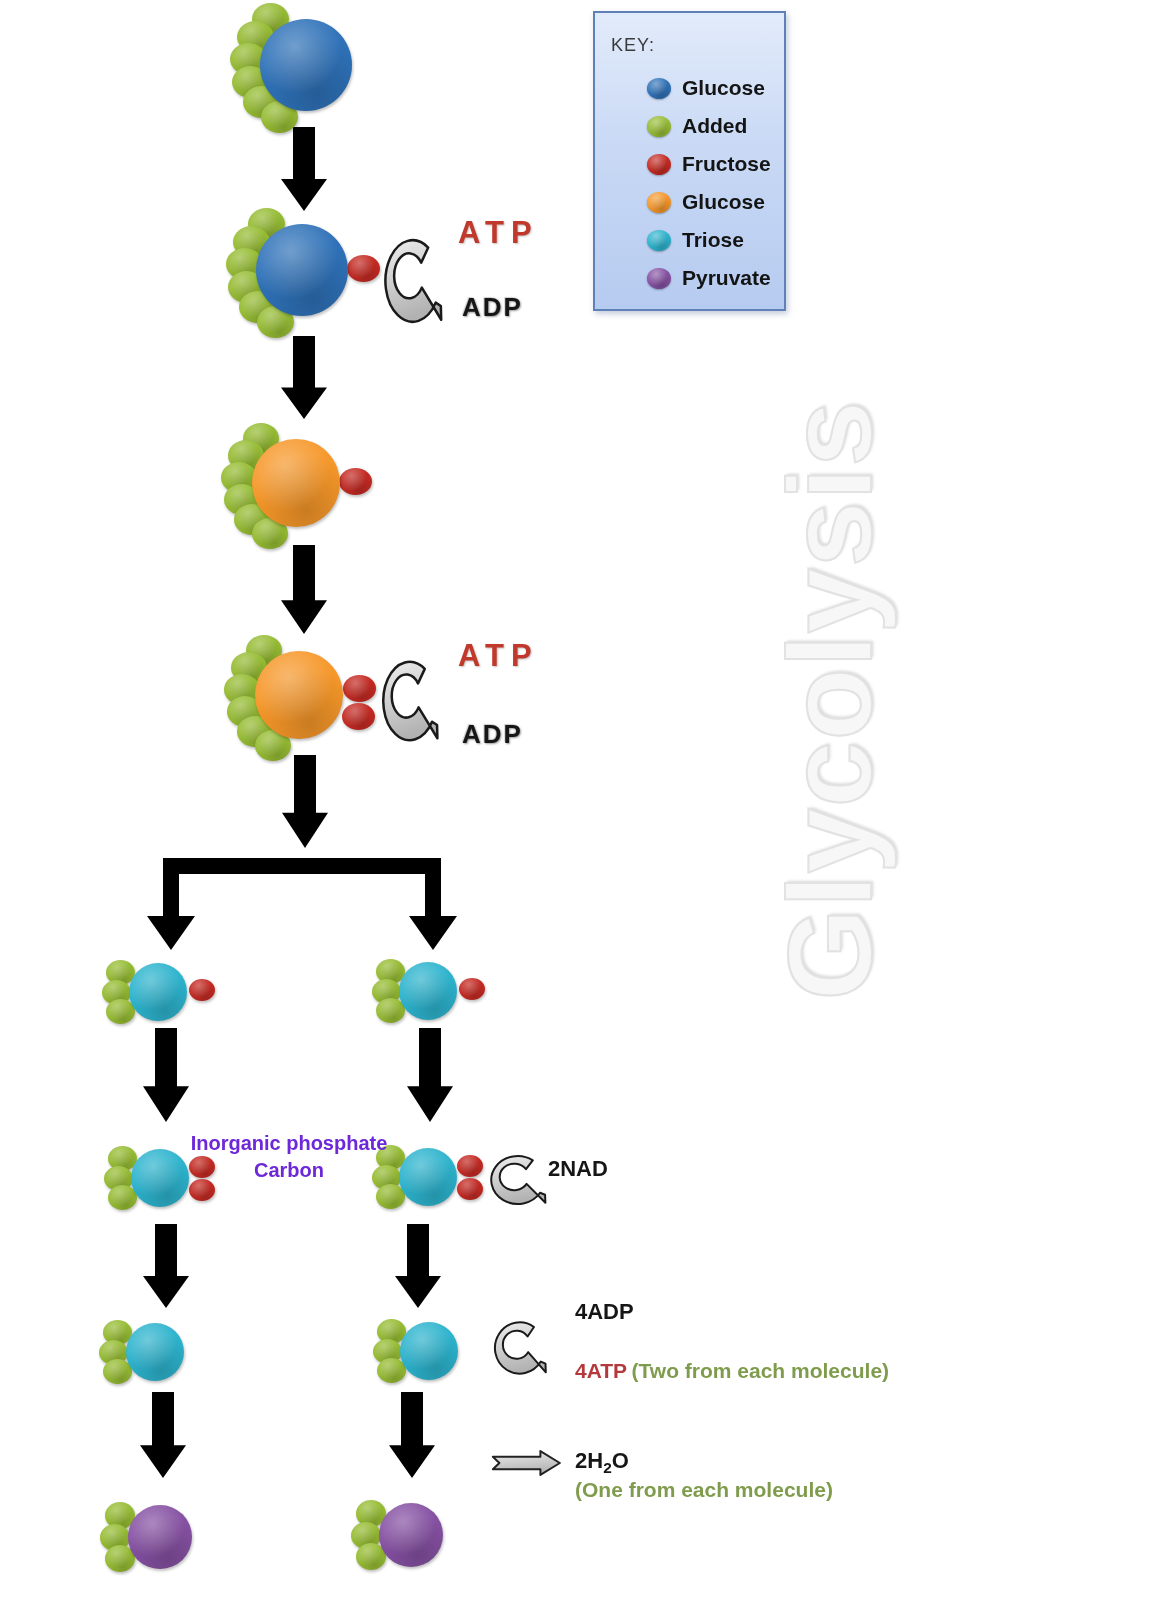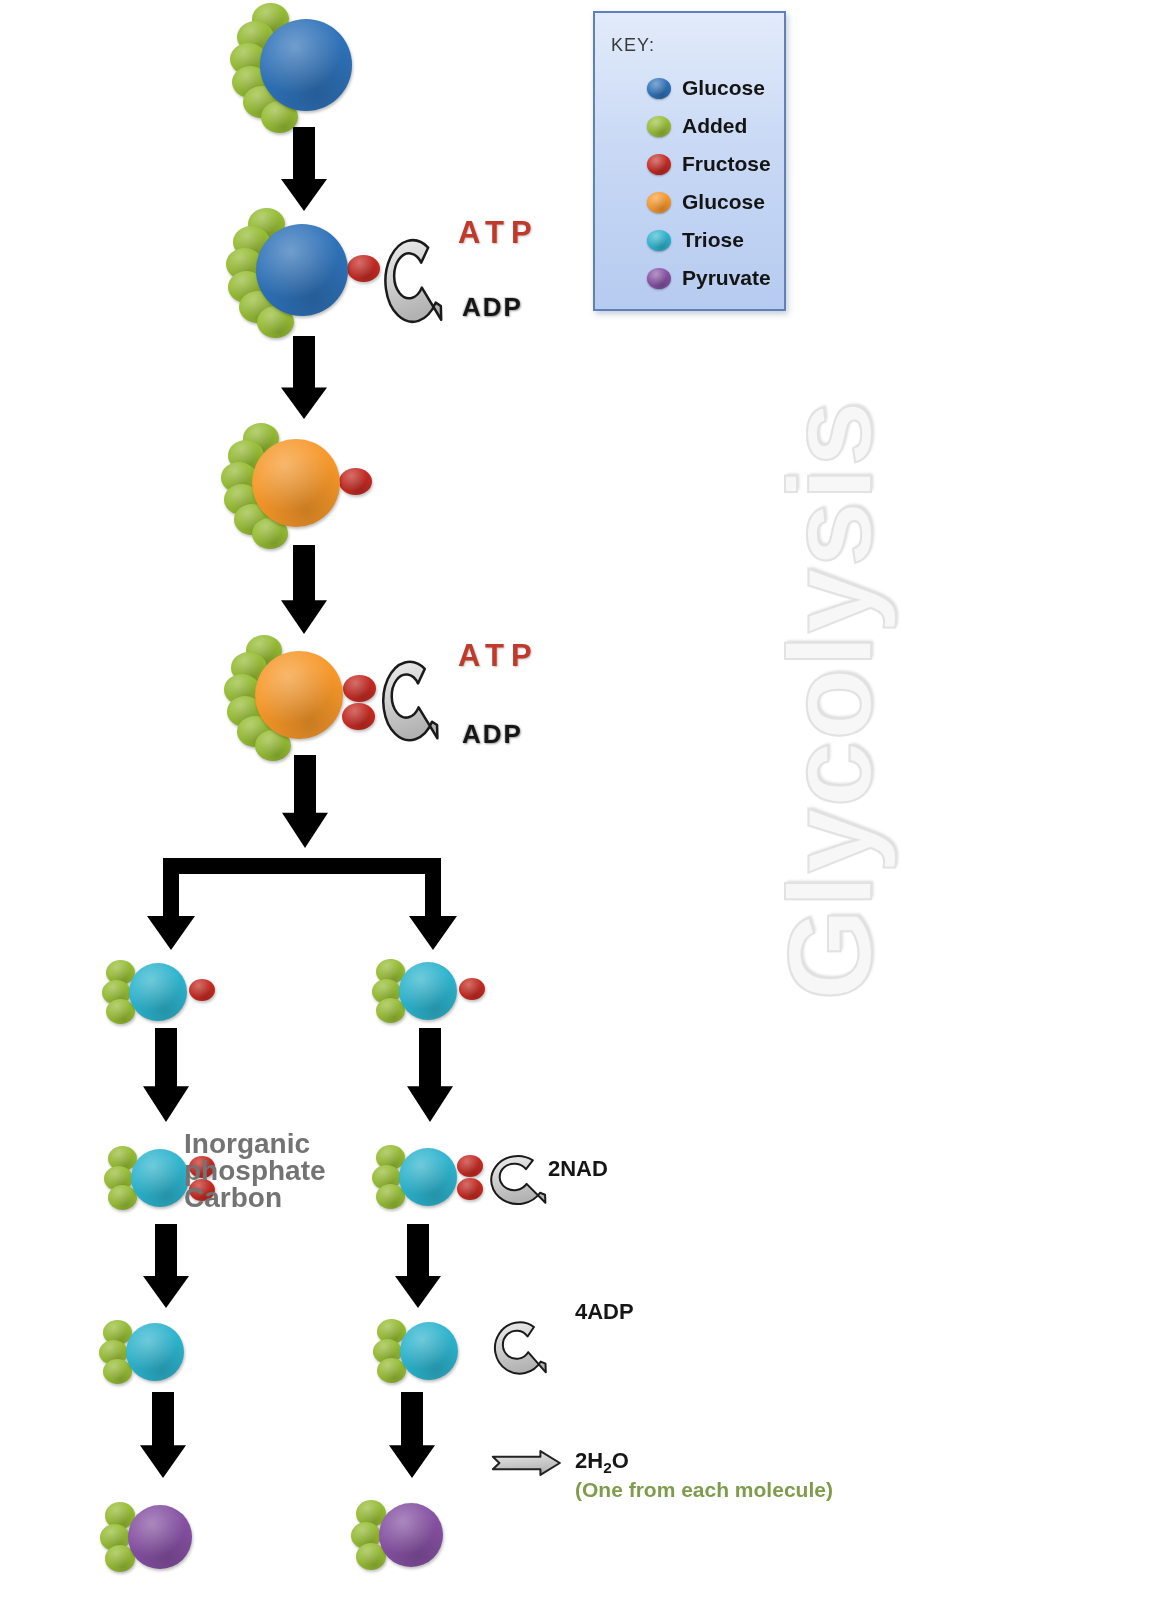--- a/index.html
+++ b/index.html
@@ -54,21 +54,21 @@
     text-shadow:1px 1px 2px rgba(120,120,120,.45);
   }
   .adp-text{
     font-size:26px;font-weight:bold;letter-spacing:2px;color:#161616;
     text-shadow:1px 1px 2px rgba(130,130,130,.8),-1px -1px 1px rgba(190,190,190,.7);
   }
   .side-black{font-size:22px;font-weight:bold;color:#161616;}
   .side-red{font-size:21px;font-weight:bold;color:#b4393c;}
   .side-green{font-size:21px;font-weight:bold;color:#7f9c4d;}
   .inorganic{
-    font-size:28px;font-weight:bold;color:#737373;
+    font-size:20px;font-weight:bold;color:#6d28d9;text-align:center;
     width:210px;line-height:27px;white-space:normal;
   }
   sub{font-size:70%;}
 </style>
 </head>
 <body>
 
 <div id="canvas">
 
   <svg width="0" height="0" style="position:absolute" aria-hidden="true">
@@ -265,19 +265,23 @@
   <div class="txt adp-text" style="left:462px;top:719px">ADP</div>
 
   <div class="txt inorganic" style="left:184px;top:1130px">
     <span>Inorganic phosphate</span><br>
     <span>Carbon</span>
   </div>
 
   <div class="txt side-black" style="left:548px;top:1156px">2NAD</div>
 
   <div class="txt side-black" style="left:575px;top:1299px">4ADP</div>
+  <div class="txt" style="left:575px;top:1359px">
+    <span class="side-red">4ATP</span>
+    <span class="side-green">(Two from each molecule)</span>
+  </div>
 
   <div class="txt side-black" style="left:575px;top:1448px">
     <span>2H</span><sub>2</sub><span>O</span>
   </div>
   <div class="txt side-green" style="left:575px;top:1478px">(One from each molecule)</div>
 
 </div>
 
 </body></html>

